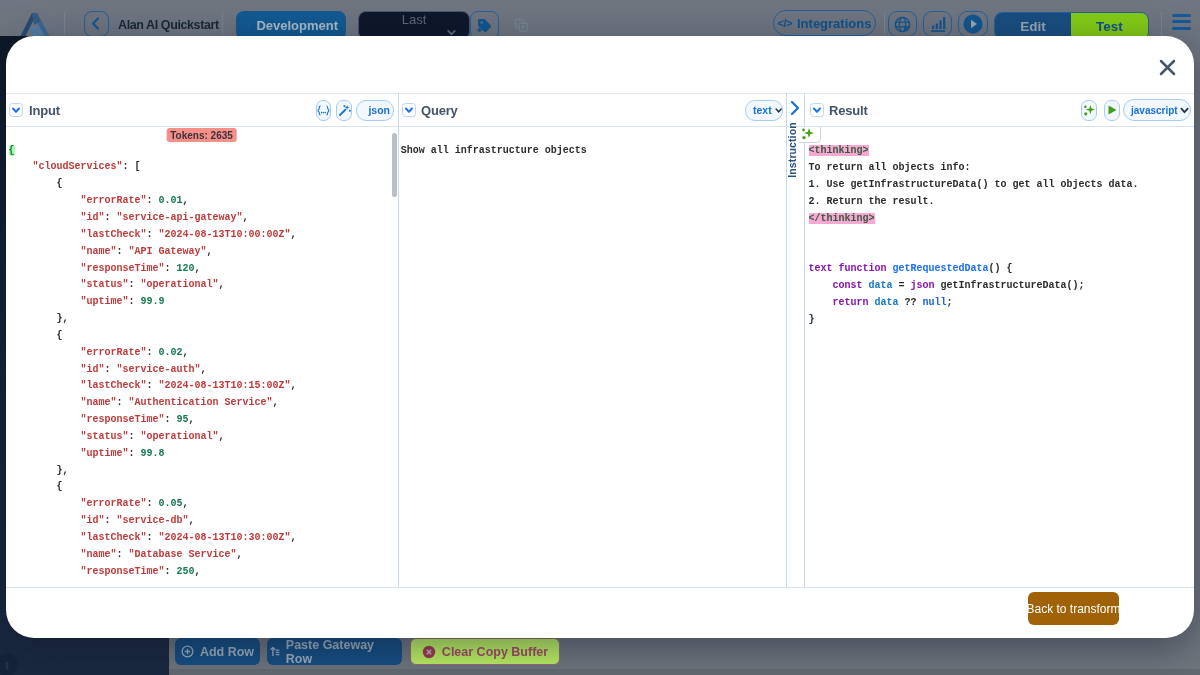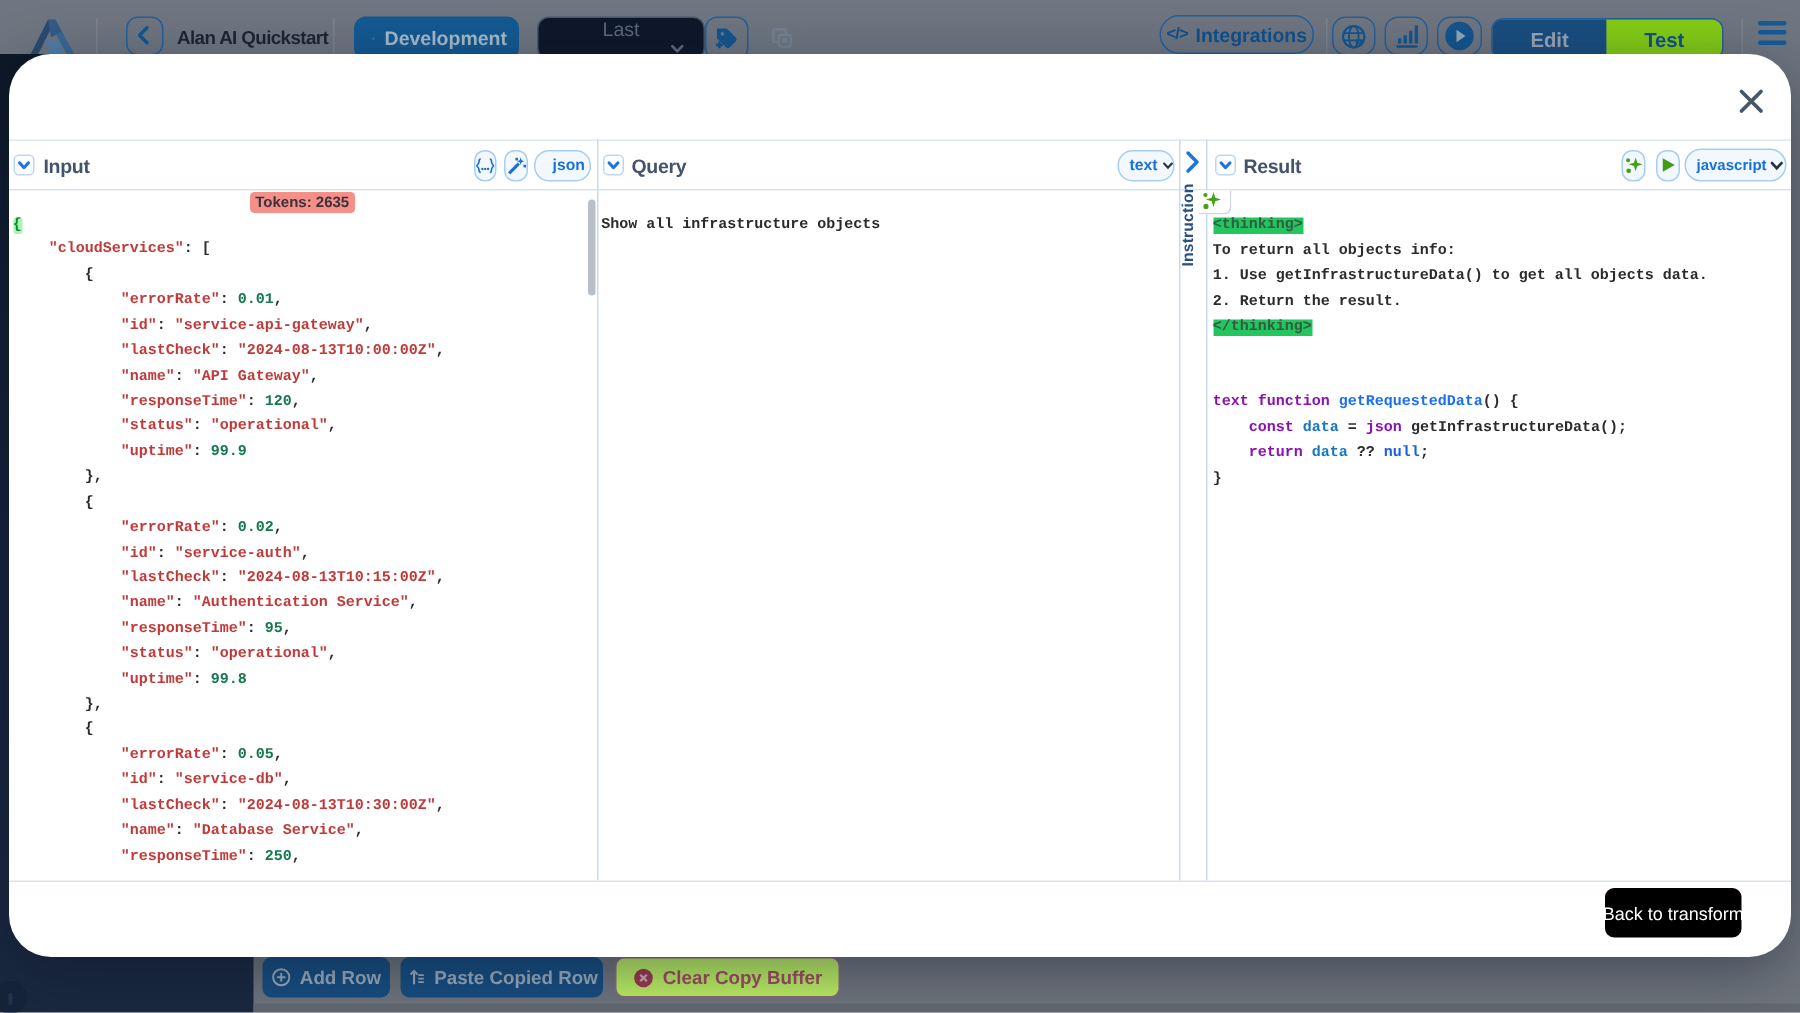--- a/index.html
+++ b/index.html
@@ -24,32 +24,32 @@
 .chvbox { position:absolute; top:67px; width:14px; height:14px; border:1.2px solid #bcd7f2; border-radius:3.5px;
   display:flex; align-items:center; justify-content:center; background:#fff; }
 .pill { position:absolute; border:1.2px solid #a8cdf3; background:#f2f8fe; display:flex; align-items:center; justify-content:center; }
 .ddtext { color:#1871d8; font-size:12.5px; font-weight:700; }
 #content { position:absolute; left:0; top:91px; width:1188px; height:460px; overflow:hidden; }
 pre { font-family:"Liberation Mono",monospace; font-size:10px; line-height:16.85px; font-weight:700; color:#2b2b2b; position:absolute; }
 i { font-style:normal; }
 .r { color:#c13a3a; }
 .g { color:#15784f; }
 .mb { background:#a9f4b0; color:#0f8a28; border-radius:2px; }
-.tb { background:#22c55e; color:#335c40; }
+.tb { background:#f9a8d4; color:#335c40; }
 .kw { color:#8a12ad; }
 .fn { color:#1b6ef5; }
 .vr { color:#1577c2; }
 .nu { color:#1a5fe0; }
 #tokens { position:absolute; left:195.5px; top:1px; height:14px; padding:0 4px; background:#f58f88; border-radius:3px;
   font-size:10px; font-weight:700; color:#3a333d; display:flex; align-items:center; white-space:nowrap; transform:translateX(-50%); }
 #scrollthumb { position:absolute; left:386px; top:6px; width:5px; height:64px; border-radius:2.5px; background:#b9bfc7; }
 #instr { position:absolute; left:758px; top:108px; width:56px; height:12px; font-size:10.5px; font-weight:700; color:#2c5181;
   transform:rotate(-90deg); text-align:center; letter-spacing:.1px; line-height:12px; }
 #footer { position:absolute; left:0; top:551px; width:1188px; height:51px; border-top:1px solid #d8e3ef; }
-#backbtn { position:absolute; left:1064px; top:556px; width:91px; height:33px; background:#000000; border-radius:6px;
+#backbtn { position:absolute; left:1022px; top:556px; width:91px; height:33px; background:#a16207; border-radius:6px;
   color:#fff; font-size:12px; font-weight:400; display:flex; align-items:center; justify-content:center; white-space:nowrap; }
 </style></head>
 <body>
 
 <div id="header">
 
   <svg class="abs" style="left:20px;top:13px" width="30" height="23" viewBox="0 0 30 23">
     <polygon points="12,0 17,0 5.5,23 0.5,23" fill="#2b4a70"></polygon>
     <polygon points="12,0 17,0 29.5,23 24.5,23" fill="#3a6897"></polygon>
     <polygon points="9.5,14 19,14 23,23 13,23" fill="#527ea8"></polygon>
@@ -146,21 +146,21 @@
       <circle cx="7" cy="7" r="5.8" fill="none" stroke="#9fb0bf" stroke-width="1.4"></circle>
       <path d="M7 4 v6 M4 7 h6" stroke="#9fb0bf" stroke-width="1.4"></path>
     </svg>
   <span>Add Row</span>
 </div>
 <div class="bbtn" style="left:267px; width:135px;">
   <svg width="13" height="13" viewBox="0 0 14 14">
       <path d="M4 5 L6.5 2.5 L9 5 M6.5 2.5 V12" stroke="#9fb0bf" stroke-width="1.5" fill="none"></path>
       <path d="M9.5 5.5 h4 M9.5 8 h4 M9.5 10.5 h4" stroke="#9fb0bf" stroke-width="1.3"></path>
     </svg>
-  <span>Paste Copied Row</span>
+  <span>Paste Gateway Row</span>
 </div>
 <div class="bbtn" style="left:410px; width:150px; background:#bef264; border:1px solid #956d79; color:#a54f63;">
   <svg width="14" height="14" viewBox="0 0 14 14">
       <circle cx="7" cy="7" r="6.2" fill="#a13b4e"></circle>
       <path d="M4.8 4.8 L9.2 9.2 M9.2 4.8 L4.8 9.2" stroke="#cfb7bc" stroke-width="1.5"></path>
     </svg>
   <span>Clear Copy Buffer</span>
 </div>
 
 <div id="modal">

